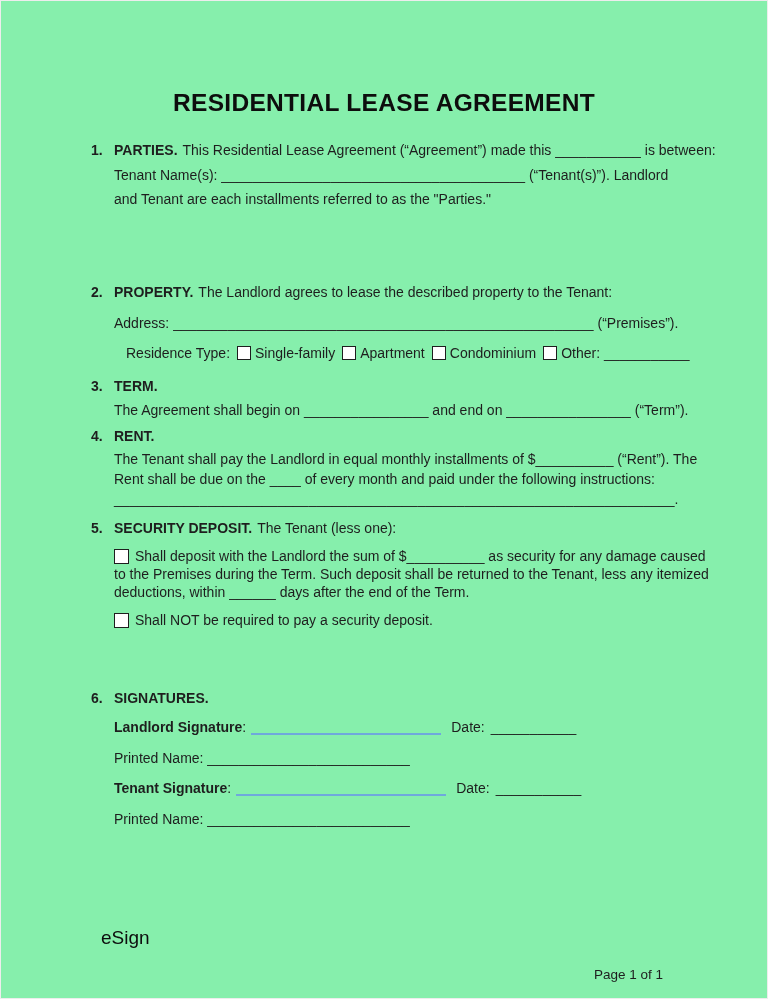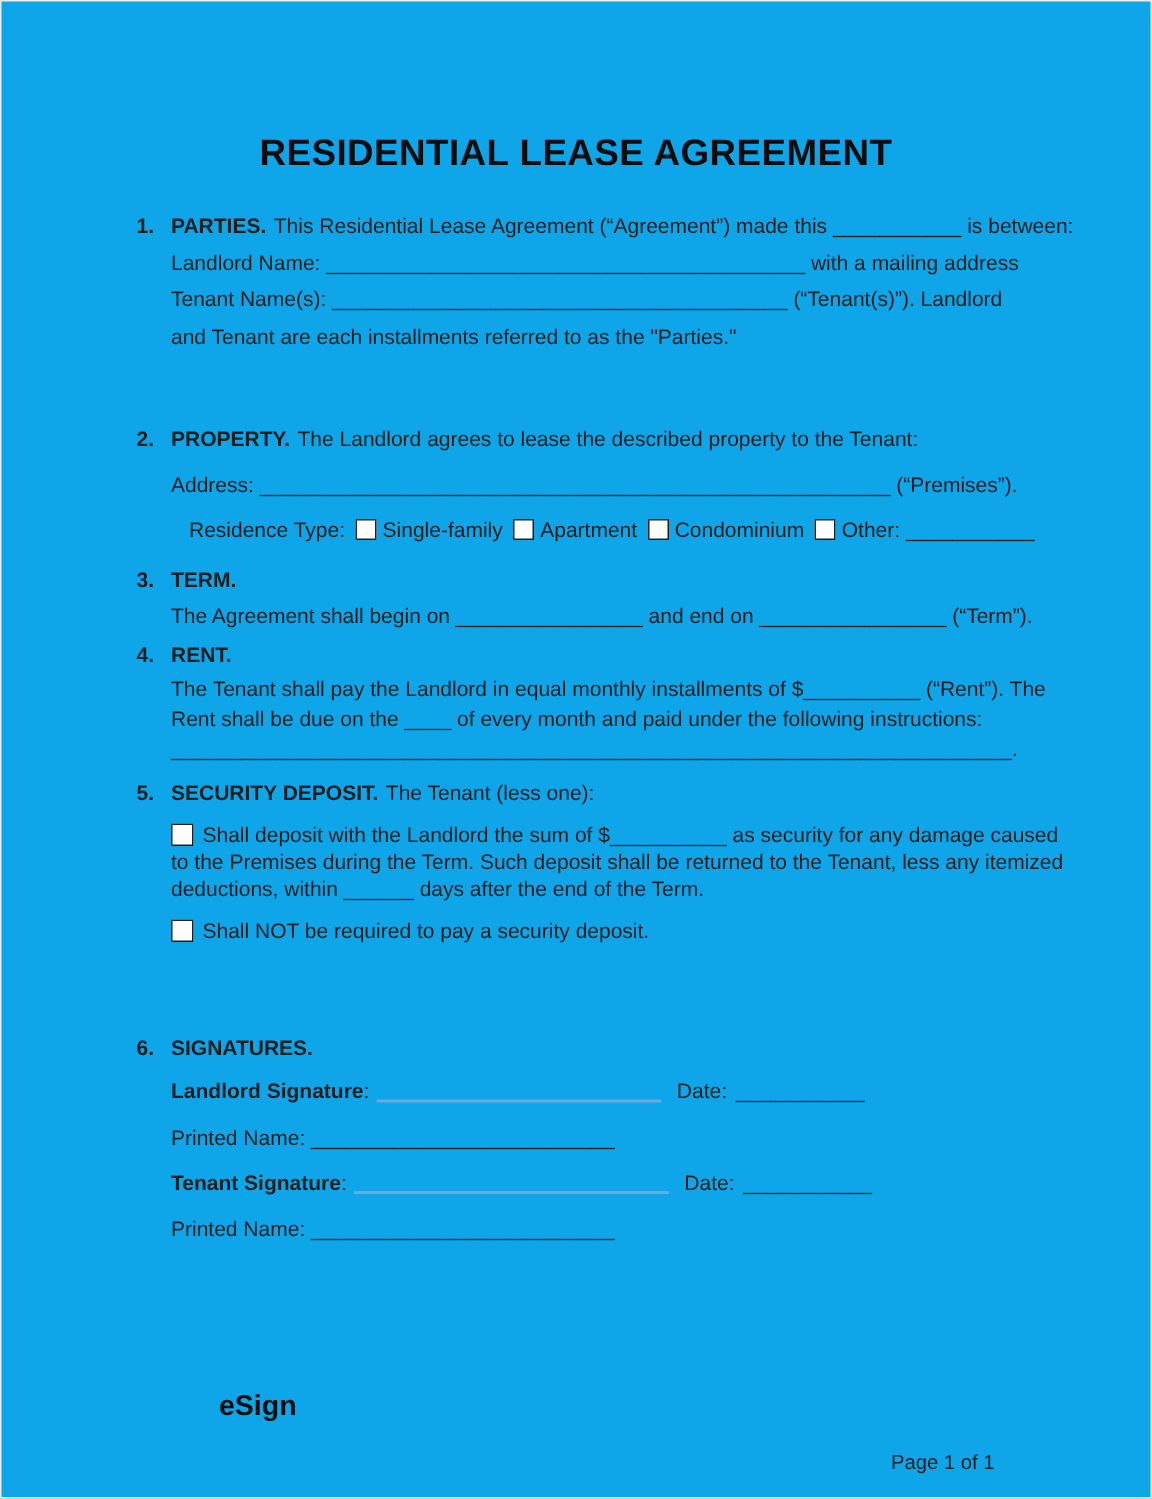--- a/index.html
+++ b/index.html
@@ -1,17 +1,17 @@
 <!DOCTYPE html>
 <html><head>
 <meta charset="utf-8">
 <style>
   html,body{margin:0;padding:0;background:#ffffff;}
   .page{
-    position:relative;width:768px;height:999px;background:#0ea5e9;
+    position:relative;width:768px;height:999px;background:#86efac;
     font-family:"Liberation Sans",sans-serif;font-size:14px;color:#1e1e1e;
     border:1px solid #ededed;box-sizing:border-box;overflow:hidden;
   }
   .abs{position:absolute;white-space:nowrap;}
   .doc-title{
     left:0;right:0;text-align:center;top:88px;font-size:24.5px;font-weight:bold;
     color:#0d0d0d;letter-spacing:.3px;white-space:nowrap;position:absolute;
   }
   .sec{position:absolute;left:113px;}
   .ln{white-space:nowrap;}
@@ -42,35 +42,34 @@
     display:inline-block;width:13px;height:13px;border:1.5px solid #1e1e1e;
     vertical-align:-3px;background:#fff;margin-right:6px;
   }
   .sigline{
     display:inline-block;height:0;border-bottom:2.5px solid #6fa8dc;
     vertical-align:-3px;margin:0 10px 0 5px;
   }
   .sigline.landlord{width:190px;}
   .sigline.tenant{width:210px;}
   .datelab{margin-right:6px;}
-  .footer-brand{left:100px;top:926px;font-size:19px;font-weight:bold;color:#0d0d0d;margin-left:45px;}
+  .footer-brand{left:100px;top:926px;font-size:19px;font-weight:normal;color:#0d0d0d;}
   .footer-page{right:104px;top:930px;font-size:13.5px;margin-top:36px;}
 </style>
 </head>
 <body>
 
 <div class="page">
 
   <div class="doc-title">RESIDENTIAL LEASE AGREEMENT</div>
 
   <div class="sec s1">
     <div class="ln head">
       <span class="num">1.</span><b>PARTIES.</b><span>This Residential Lease Agreement (“Agreement”) made this ___________ is between:</span>
     </div>
-    <div class="ln">Landlord Name: _________________________________________ with a mailing address</div>
     <div class="ln">Tenant Name(s): _______________________________________ (“Tenant(s)”). Landlord</div>
     <div class="ln">and Tenant are each installments referred to as the "Parties."</div>
   </div>
 
   <div class="sec s2head">
     <div class="ln head">
       <span class="num">2.</span><b>PROPERTY.</b><span>The Landlord agrees to lease the described property to the Tenant:</span>
     </div>
   </div>
   <div class="sec s2addr">

